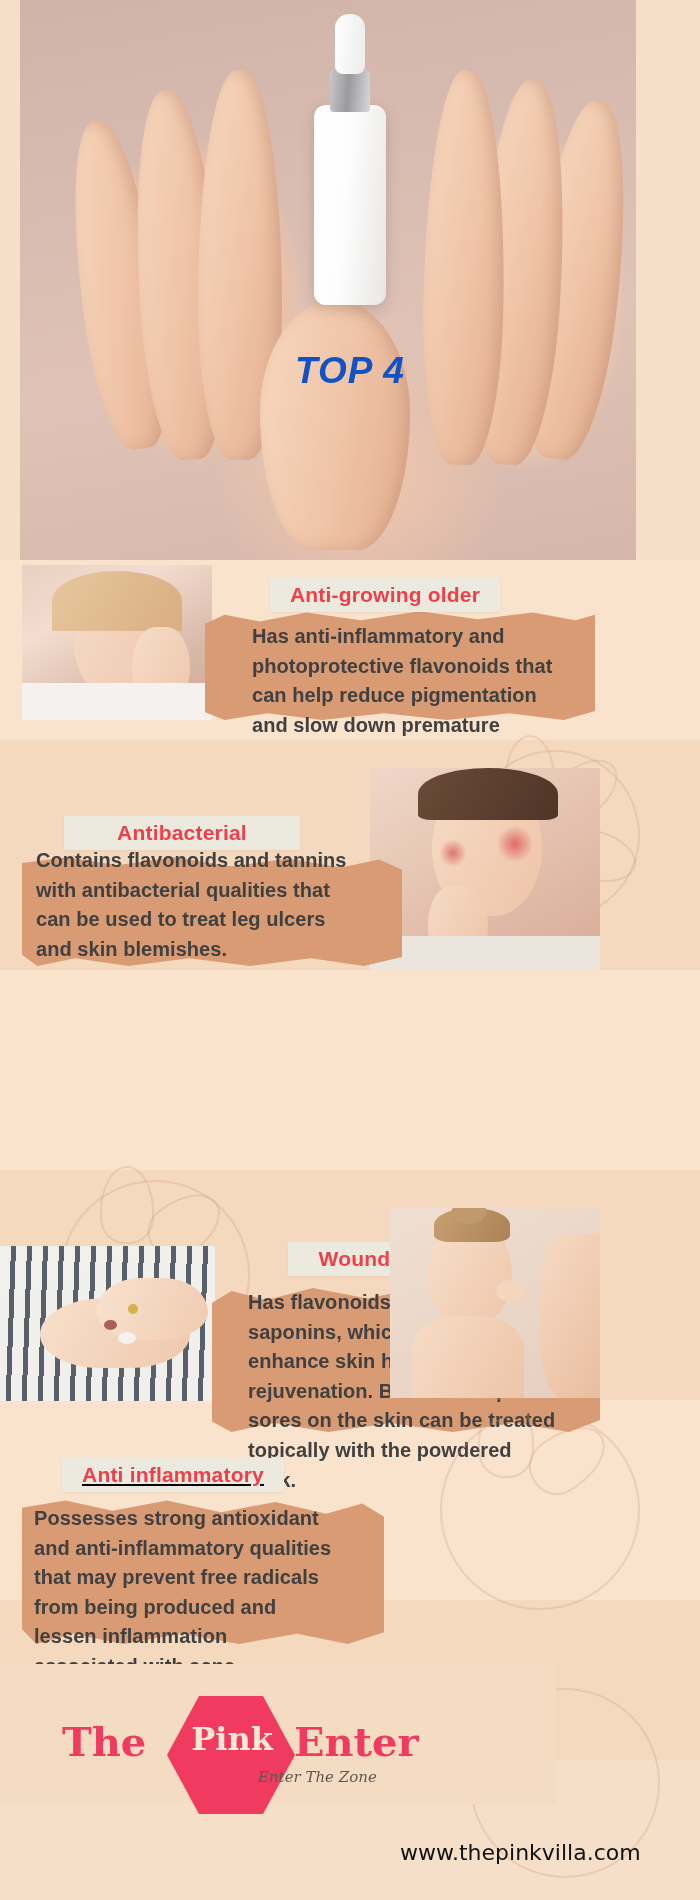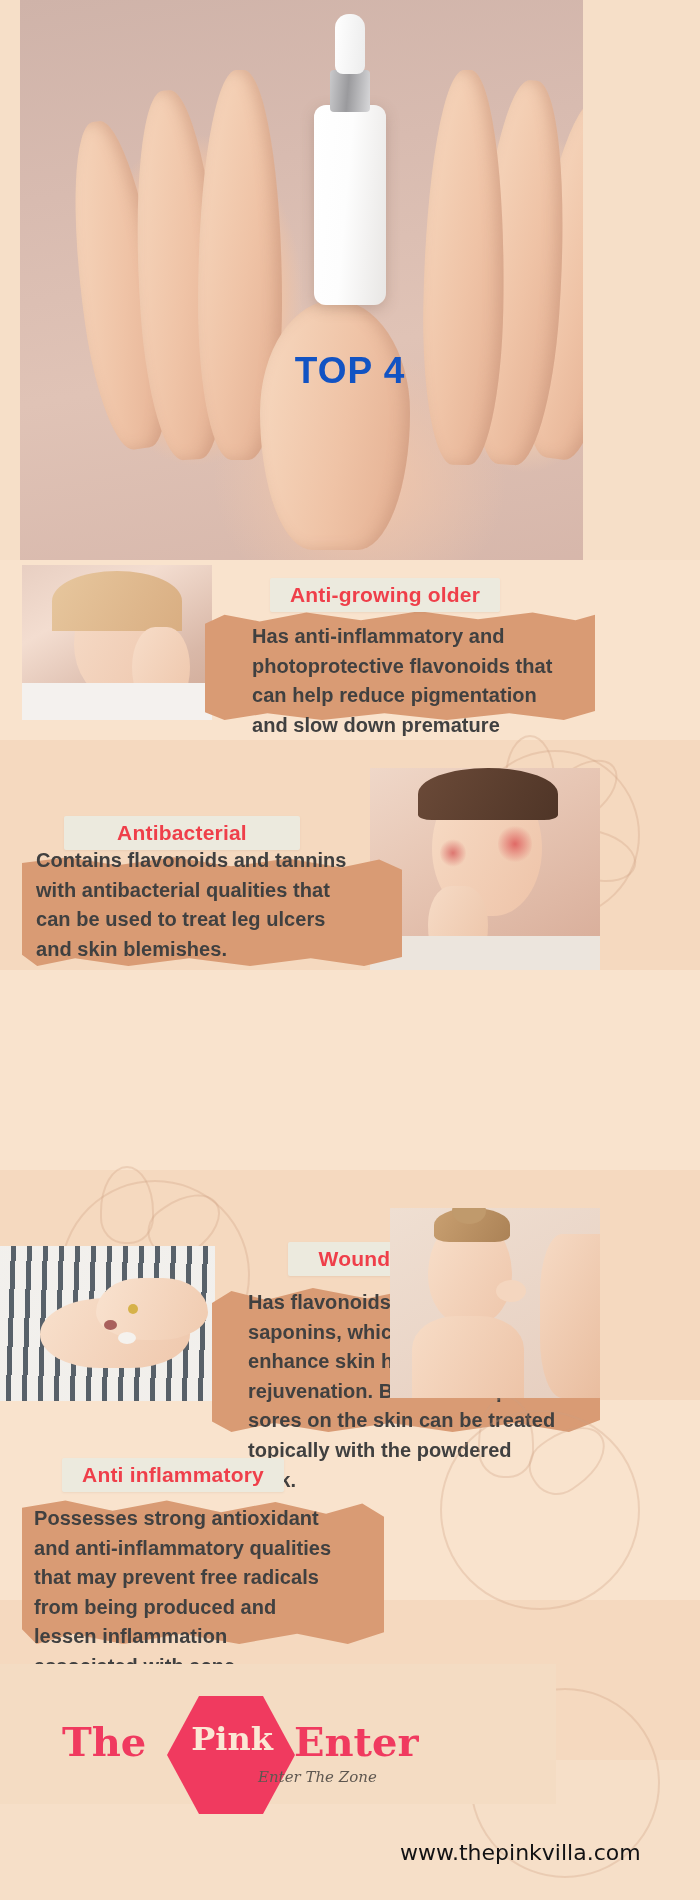--- a/index.html
+++ b/index.html
@@ -5,22 +5,23 @@
   * { margin:0; padding:0; box-sizing:border-box; }
   html,body { width:700px; }
   body {
     width:700px; height:1900px; position:relative; overflow:hidden;
     font-family:"Liberation Sans", sans-serif;
     background:#f6dfc8;
   }
 
   
   .hero{
-    position:absolute; left:0; top:0; width:583px; height:560px;
+    position:absolute; left:0; top:0; width:636px; height:560px;
     overflow:hidden;
+    font-style:italic;
   }
   .hero-photo{
     position:absolute; left:20px; top:0; width:660px; height:560px;
     background:
       radial-gradient(ellipse 150px 230px at 175px 300px, #f6d2b8 0%, #eec3a6 55%, rgba(238,195,166,0) 72%),
       radial-gradient(ellipse 140px 240px at 505px 300px, #f8dcc4 0%, #efcbb0 55%, rgba(239,203,176,0) 72%),
       radial-gradient(ellipse 210px 190px at 340px 480px, #f2c7ab 0%, rgba(242,199,171,0) 70%),
       linear-gradient(170deg,#cfb3a9 0%,#d8bbb0 30%,#e0c3b6 60%,#d6b6aa 100%);
   }
   
@@ -234,21 +235,21 @@
   <div style="position:absolute;left:22px;top:108px;width:112px;height:82px;border-radius:40% 40% 0 0;
        background:linear-gradient(120deg,#f7dcc6,#edc4a8);"></div>
   <div style="position:absolute;left:150px;top:26px;width:62px;height:164px;border-radius:36% 0 0 36%;
        background:linear-gradient(120deg,#f6dac4,#e9bd9f);"></div>
   <div style="position:absolute;left:106px;top:72px;width:30px;height:22px;border-radius:50%;
        background:#f4d6bf;"></div>
 </div>
 
 <div class="brush r" style="left:22px;top:1496px;width:362px;height:148px;"></div>
 
-<div class="pill" style="left:62px;top:1458px;width:222px;height:34px;">
+<div class="pill" style="left:62px;top:1458px;width:222px;height:34px;text-decoration:underline;">
   <span>Anti inflammatory</span>
 </div>
 
 <div class="body-txt" style="left:34px;top:1504px;width:302px;">Possesses strong antioxidant and anti-inflammatory qualities that may prevent free radicals from being produced and lessen inflammation associated with acne.</div>
 
 <div class="footer">
   <div class="logo-wrap">
     <div class="logo-the">The</div>
     <div class="hex"></div>
     <div class="logo-pink">Pink</div>

